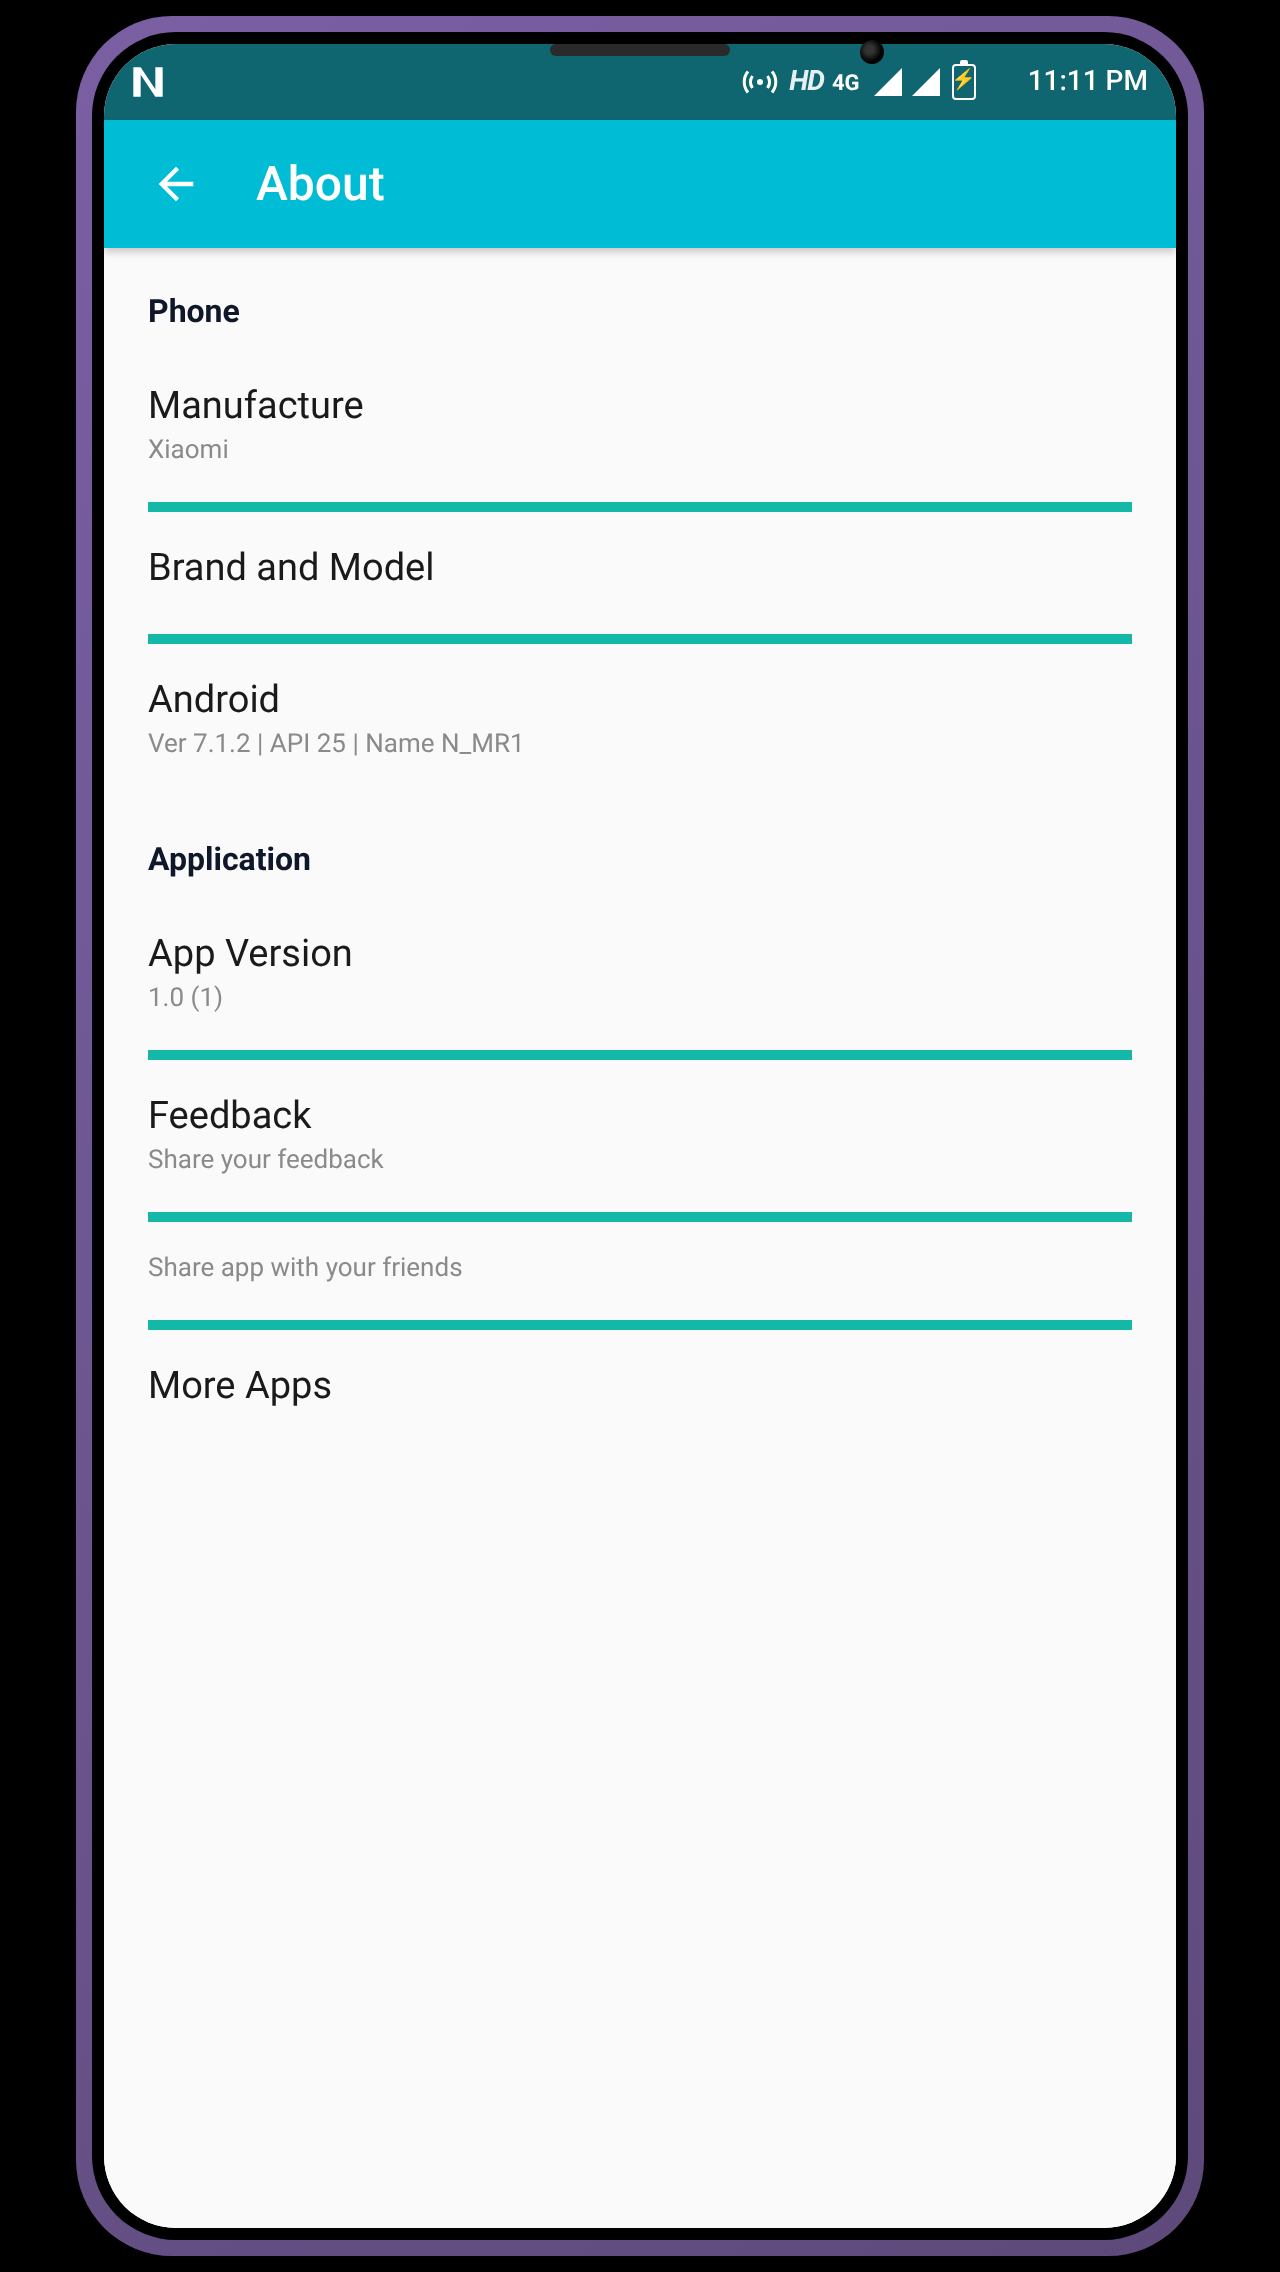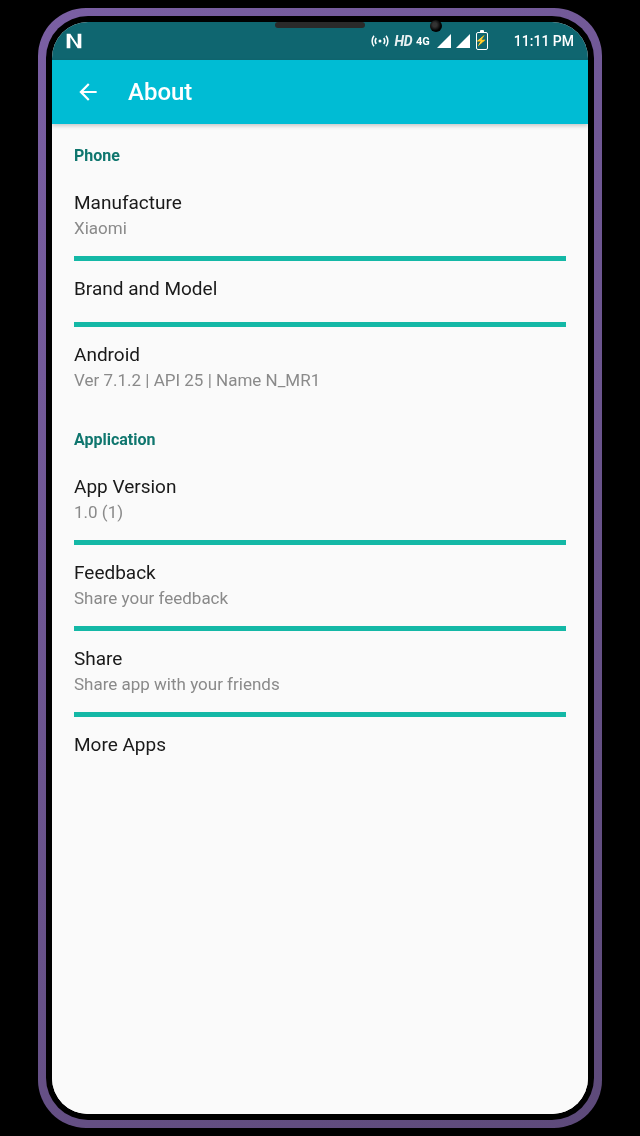--- a/index.html
+++ b/index.html
@@ -129,21 +129,21 @@
     .back-btn svg { width: 26px; height: 26px; fill: #fff; }
     .app-title { font-size: 24px; font-weight: 500; }
 
     .content {
       flex: 1;
       overflow: hidden;
       background: #fafafa;
     }
 
     .section-header {
-      color: #0f766e;
+      color: #0f172a;
       font-size: 16px;
       font-weight: 700;
       padding: 22px 22px 10px 22px;
     }
 
     .list-item {
       padding: 16px 22px 18px 22px;
     }
     .list-item.with-border {
       border-bottom: 5px solid #14b8a6;
@@ -151,21 +151,21 @@
       padding-left: 0;
       padding-right: 0;
     }
     .item-title {
       font-size: 19px;
       color: #1a1a1a;
       font-weight: 400;
       margin-bottom: 4px;
     }
     .item-sub {
-      font-size: 17px;
+      font-size: 13px;
       color: #8a8a8a;
       font-weight: 400;
     }
     .cutoff {
       overflow: hidden;
       max-height: 24px;
     }
 
     .bottom-fade {
       position: absolute;
@@ -250,21 +250,20 @@
           <div class="item-title">App Version</div>
           <div class="item-sub">1.0 (1)</div>
         </div>
 
         <div class="list-item with-border">
           <div class="item-title">Feedback</div>
           <div class="item-sub">Share your feedback</div>
         </div>
 
         <div class="list-item with-border">
-          <div class="item-title">Share</div>
           <div class="item-sub">Share app with your friends</div>
         </div>
 
         <div class="list-item">
           <div class="item-title">More Apps</div>
         </div>
 
       </div>
 
       <div class="bottom-fade"></div>

